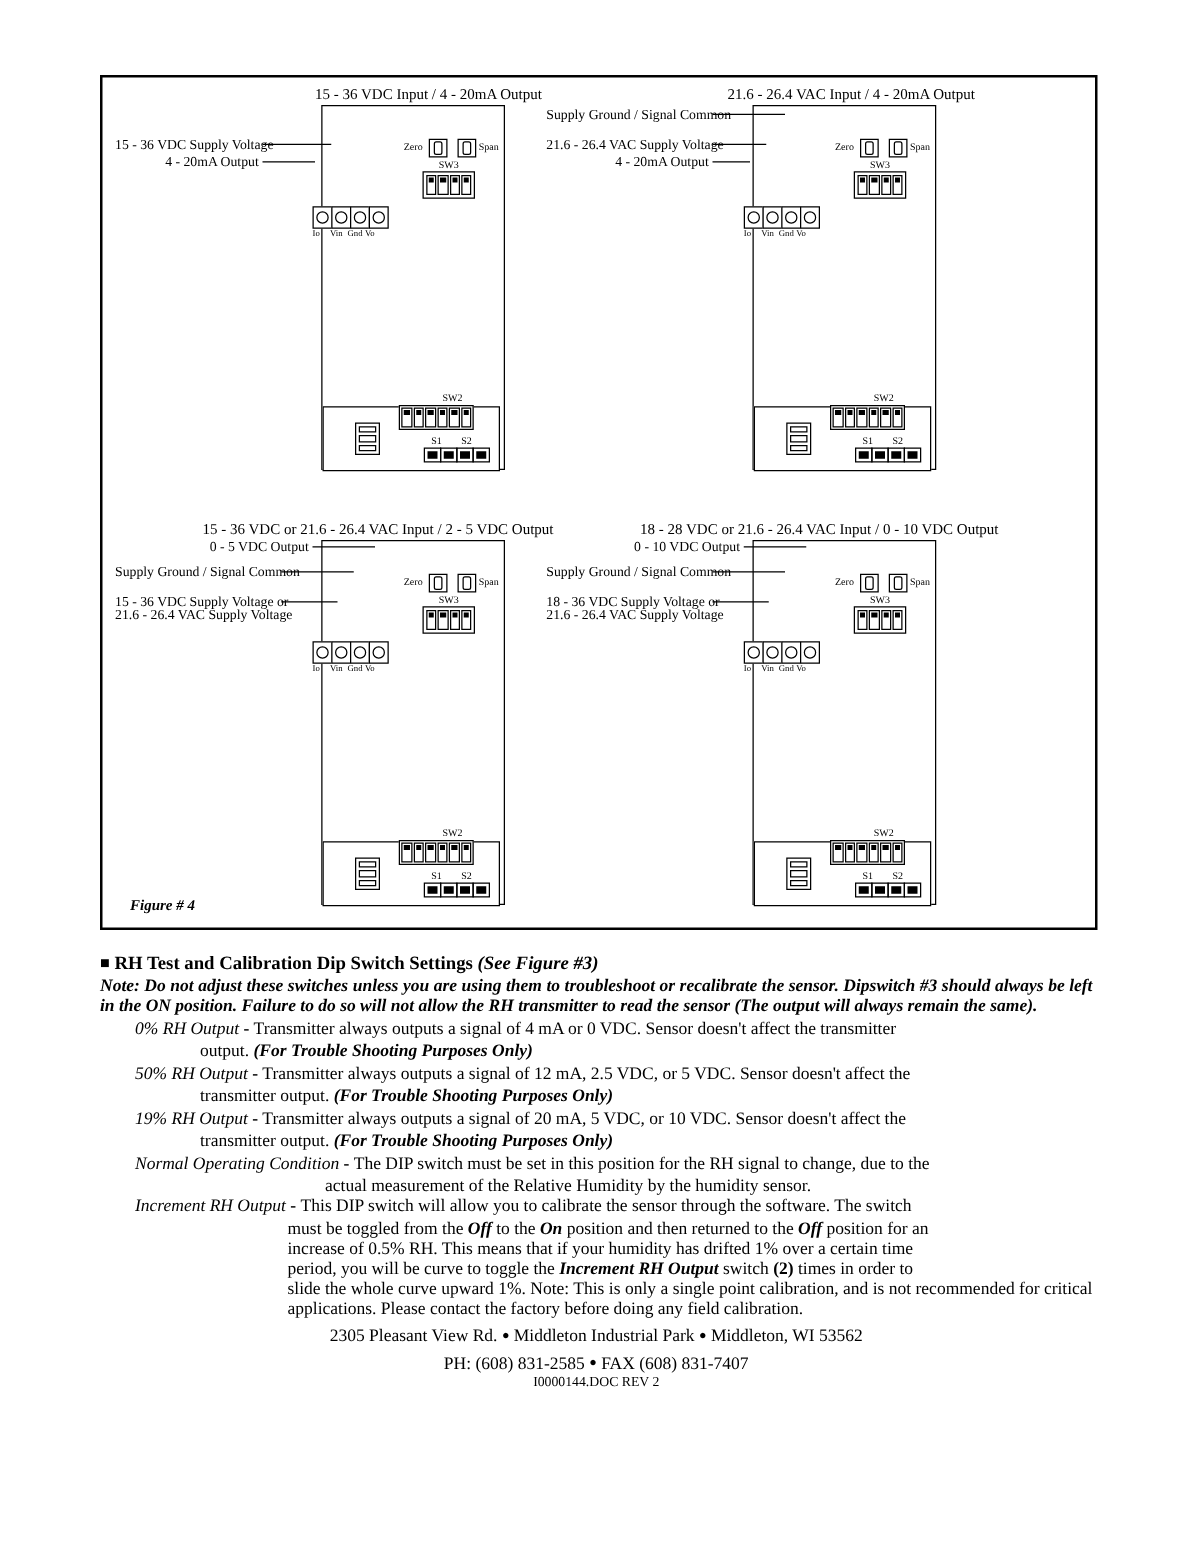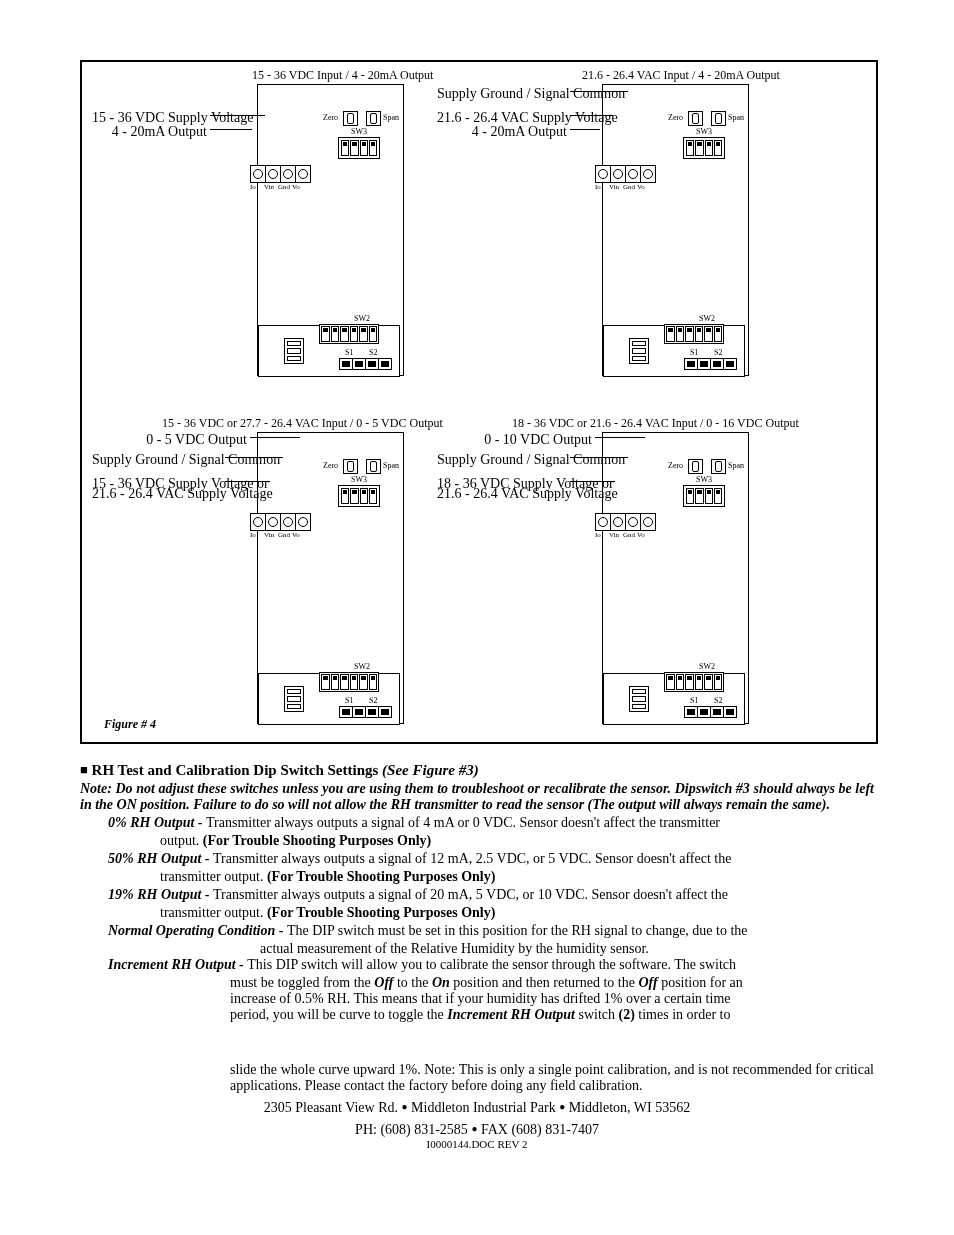--- a/index.html
+++ b/index.html
@@ -24,21 +24,21 @@
     font-size: 12px;
     white-space: nowrap;
   }
   .board {
     position: absolute;
     border: 1px solid #000;
     background: #fff;
   }
   .labels-left {
     position: absolute;
-    font-size: 14px;
+    font-size: 11px;
     text-align: right;
     line-height: 1.2;
     white-space: nowrap;
   }
   .small-label {
     position: absolute;
     font-size: 8px;
     white-space: nowrap;
   }
   .pot {
@@ -199,26 +199,27 @@
     text-align: justify;
     margin-bottom: 2px;
   }
   .entry {
     margin-left: 28px;
     text-indent: -0px;
     margin-bottom: 2px;
   }
   .entry .term {
     font-style: italic;
-    font-weight: bold;
+    font-weight: normal;
   }
   .entry .dash {
     font-weight: bold;
   }
   .entry .trouble {
+    font-style: italic;
     font-weight: bold;
   }
   .entry-cont {
     margin-left: 150px;
   }
   .entry-cont-wide {
     margin-left: 180px;
   }
   .on-off {
     font-style: italic;
@@ -358,21 +359,21 @@
         </div>
     </div>
   </div>
   <div class="labels-left" style="left:355px; top:24px; width:130px;">Supply Ground / Signal Common</div>
   <div class="labels-left" style="left:355px; top:48px; width:130px;">21.6 - 26.4 VAC Supply Voltage</div>
   <div class="labels-left" style="left:355px; top:62px; width:130px;">4 - 20mA Output</div>
   <div class="lead-line" style="left:488px; top:29px; width:58px; height:1px;"></div>
   <div class="lead-line" style="left:488px; top:53px; width:43px; height:1px;"></div>
   <div class="lead-line" style="left:488px; top:67px; width:30px; height:1px;"></div>
 
-  <div class="diagram-title" style="left:80px; top:354px;">15 - 36 VDC or 27.7 - 26.4 VAC Input / 0 - 5 VDC Output</div>
+  <div class="diagram-title" style="left:80px; top:354px;">15 - 36 VDC or 21.6 - 26.4 VAC Input / 2 - 5 VDC Output</div>
   <div class="board" style="left:175px; top:370px; width:145px; height:290px;">
     <div class="pot" style="left:85px; top:26px;"></div>
     <div class="pot" style="left:108px; top:26px;"></div>
     <div class="small-label" style="left:65px; top:28px;">Zero</div>
     <div class="small-label" style="left:125px; top:28px;">Span</div>
     <div class="small-label" style="left:93px; top:42px;">SW3</div>
     <div class="dip4" style="left:80px; top:52px;">
         <div></div>
         <div></div>
         <div></div>
@@ -418,21 +419,21 @@
     </div>
   </div>
   <div class="labels-left" style="left:50px; top:370px; width:115px;">0 - 5 VDC Output</div>
   <div class="labels-left" style="left:10px; top:390px; width:130px;">Supply Ground / Signal Common</div>
   <div class="labels-left" style="left:10px; top:414px; width:130px;">15 - 36 VDC Supply Voltage or</div>
   <div class="labels-left" style="left:10px; top:424px; width:130px;">21.6 - 26.4 VAC Supply Voltage</div>
   <div class="lead-line" style="left:168px; top:375px; width:50px; height:1px;"></div>
   <div class="lead-line" style="left:143px; top:395px; width:58px; height:1px;"></div>
   <div class="lead-line" style="left:143px; top:419px; width:45px; height:1px;"></div>
 
-  <div class="diagram-title" style="left:430px; top:354px;">18 - 36 VDC or 21.6 - 26.4 VAC Input / 0 - 16 VDC Output</div>
+  <div class="diagram-title" style="left:430px; top:354px;">18 - 28 VDC or 21.6 - 26.4 VAC Input / 0 - 10 VDC Output</div>
   <div class="board" style="left:520px; top:370px; width:145px; height:290px;">
     <div class="pot" style="left:85px; top:26px;"></div>
     <div class="pot" style="left:108px; top:26px;"></div>
     <div class="small-label" style="left:65px; top:28px;">Zero</div>
     <div class="small-label" style="left:125px; top:28px;">Span</div>
     <div class="small-label" style="left:93px; top:42px;">SW3</div>
     <div class="dip4" style="left:80px; top:52px;">
         <div></div>
         <div></div>
         <div></div>
@@ -529,21 +530,21 @@
 </div>
 <div class="entry-cont">
   <span>must be toggled from the </span><span class="on-off">Off</span><span> to the </span><span class="on-off">On</span><span> position and then returned to the </span><span class="on-off">Off</span><span> position for an</span>
 </div>
 <div class="entry-cont">
   <span>increase of 0.5% RH.  This means that if your humidity has drifted 1% over a certain time</span>
 </div>
 <div class="entry-cont">
   <span>period, you will be curve to toggle the </span><span class="incr">Increment RH Output</span><span> switch </span><span class="two">(2)</span><span> times in order to</span>
 </div>
-<div class="entry-cont" style="text-align:justify;margin-top:39px;">
+<div class="entry-cont" style="text-align:justify;">
   <span> slide the whole curve upward 1%.  </span><span class="trouble">Note:  This is only a single point calibration, and is not recommended for critical applications.  Please contact the factory before doing any field calibration.</span>
 </div>
 
 <div class="footer">
   <span>2305 Pleasant View Rd.</span> <span class="dot">●</span> <span>Middleton Industrial Park</span> <span class="dot">●</span> <span>Middleton, WI 53562</span>
 </div>
 <div class="footer phone">
   <span>PH: (608) 831-2585</span> <span class="dot">●</span> <span>FAX (608) 831-7407</span>
 </div>
 <div class="docrev">I0000144.DOC REV 2</div>

